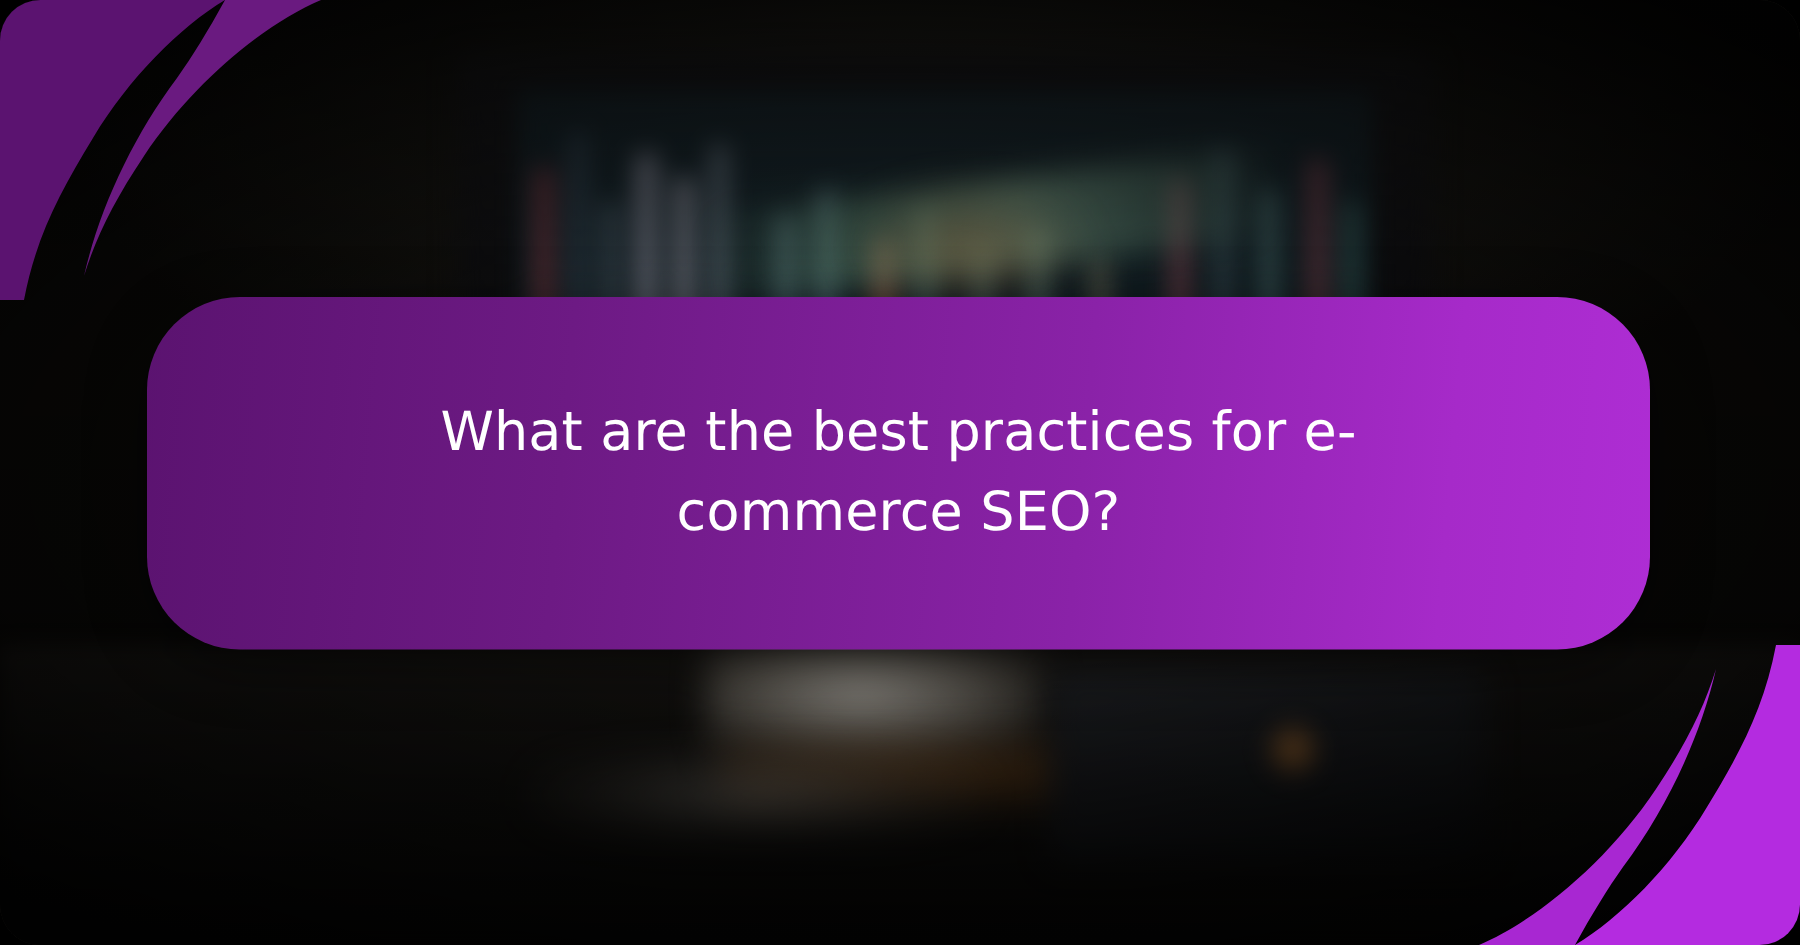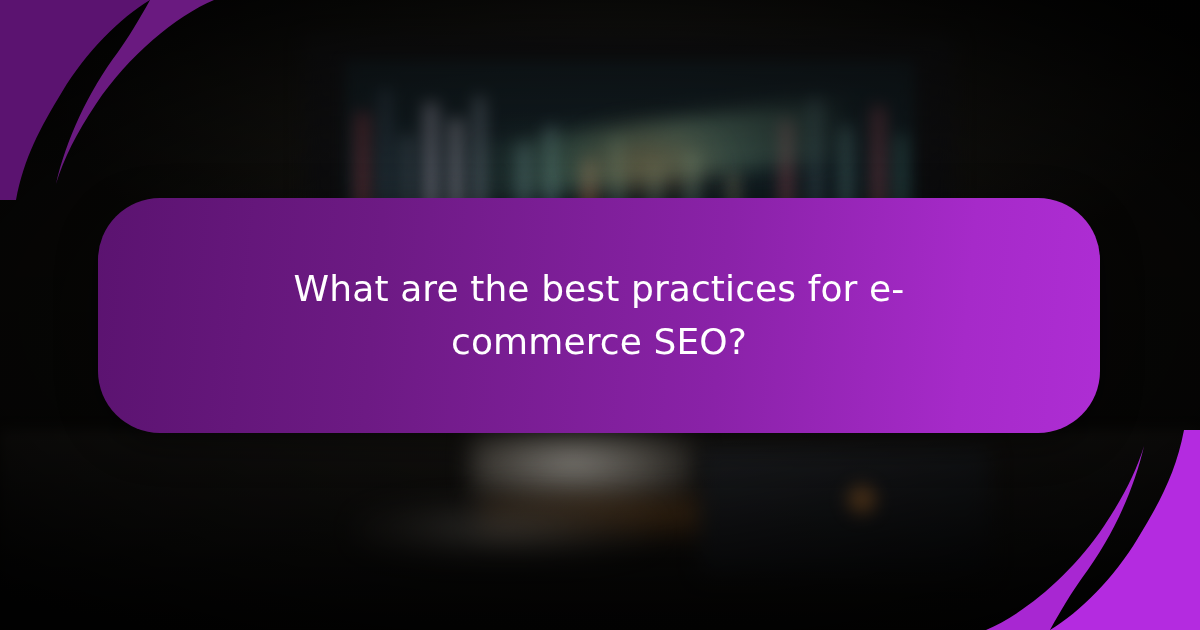--- a/index.html
+++ b/index.html
@@ -9,20 +9,21 @@
     background: #000;
   }
 
   #stage {
     position: relative;
     width: 1200px;
     height: 630px;
     overflow: hidden;
     background: #0a0806;
     font-family: "DejaVu Sans", "Liberation Sans", sans-serif;
+    border-radius: 27px;
   }
 
   
   .bg-layer {
     position: absolute;
     inset: 0;
     overflow: hidden;
   }
 
   

